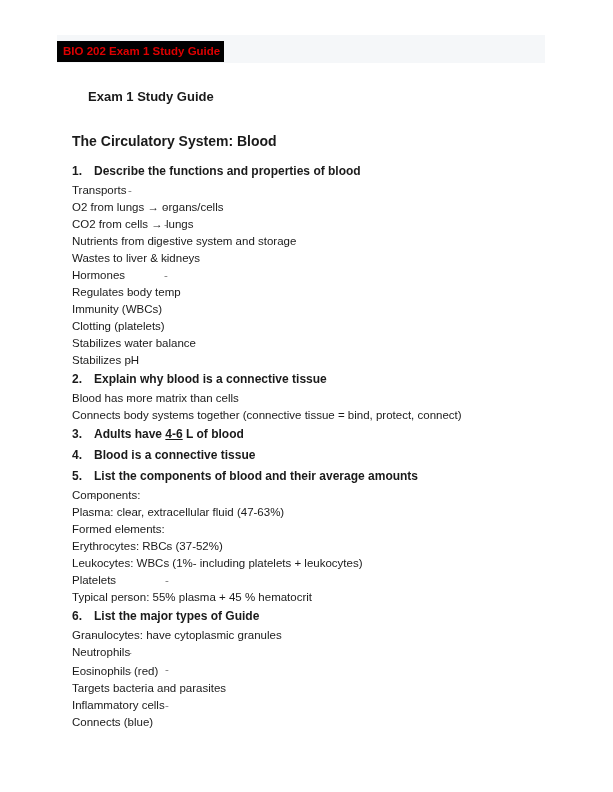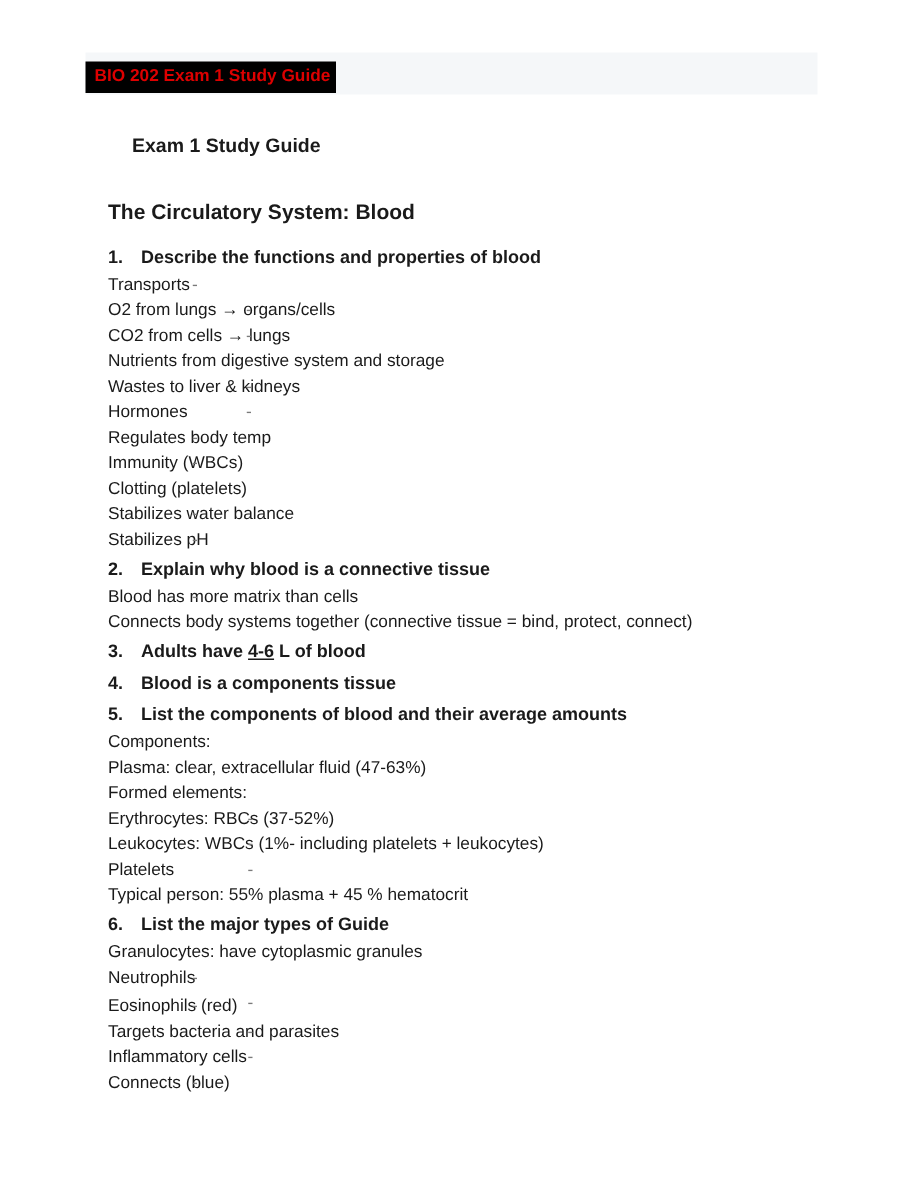--- a/index.html
+++ b/index.html
@@ -161,21 +161,21 @@
           <div class="num-line"><span class="num">2.</span><span>Explain why blood is a connective tissue</span></div>
           <ul class="bullets">
             <li class="lvl1"><span class="dash">-</span><span>Blood has more matrix than cells</span></li>
             <li class="lvl1"><span class="dash">-</span><span>Connects body systems together (connective tissue = bind, protect, connect)</span></li>
           </ul>
         </li>
         <li>
           <div class="num-line"><span class="num">3.</span><span>Adults have </span><u>4-6</u><span> L of blood</span></div>
         </li>
         <li>
-          <div class="num-line"><span class="num">4.</span><span>Blood is a components tissue</span></div>
+          <div class="num-line"><span class="num">4.</span><span>Blood is a connective tissue</span></div>
         </li>
         <li>
           <div class="num-line"><span class="num">5.</span><span>List the components of blood and their average amounts</span></div>
           <ul class="bullets">
             <li class="slvl1"><span class="dash">-</span><span>Components:</span></li>
             <li class="slvl2"><span class="dash">-</span><span>Plasma: clear, extracellular fluid (47-63%)</span></li>
             <li class="slvl2"><span class="dash">-</span><span>Formed elements:</span></li>
             <li class="slvl3"><span class="dash">-</span><span>Erythrocytes: RBCs (37-52%)</span></li>
             <li class="slvl3"><span class="dash">-</span><span>Leukocytes: WBCs (1%- including platelets + leukocytes)</span></li>
             <li class="slvl3"><span class="dash">-</span><span>Platelets</span></li>

